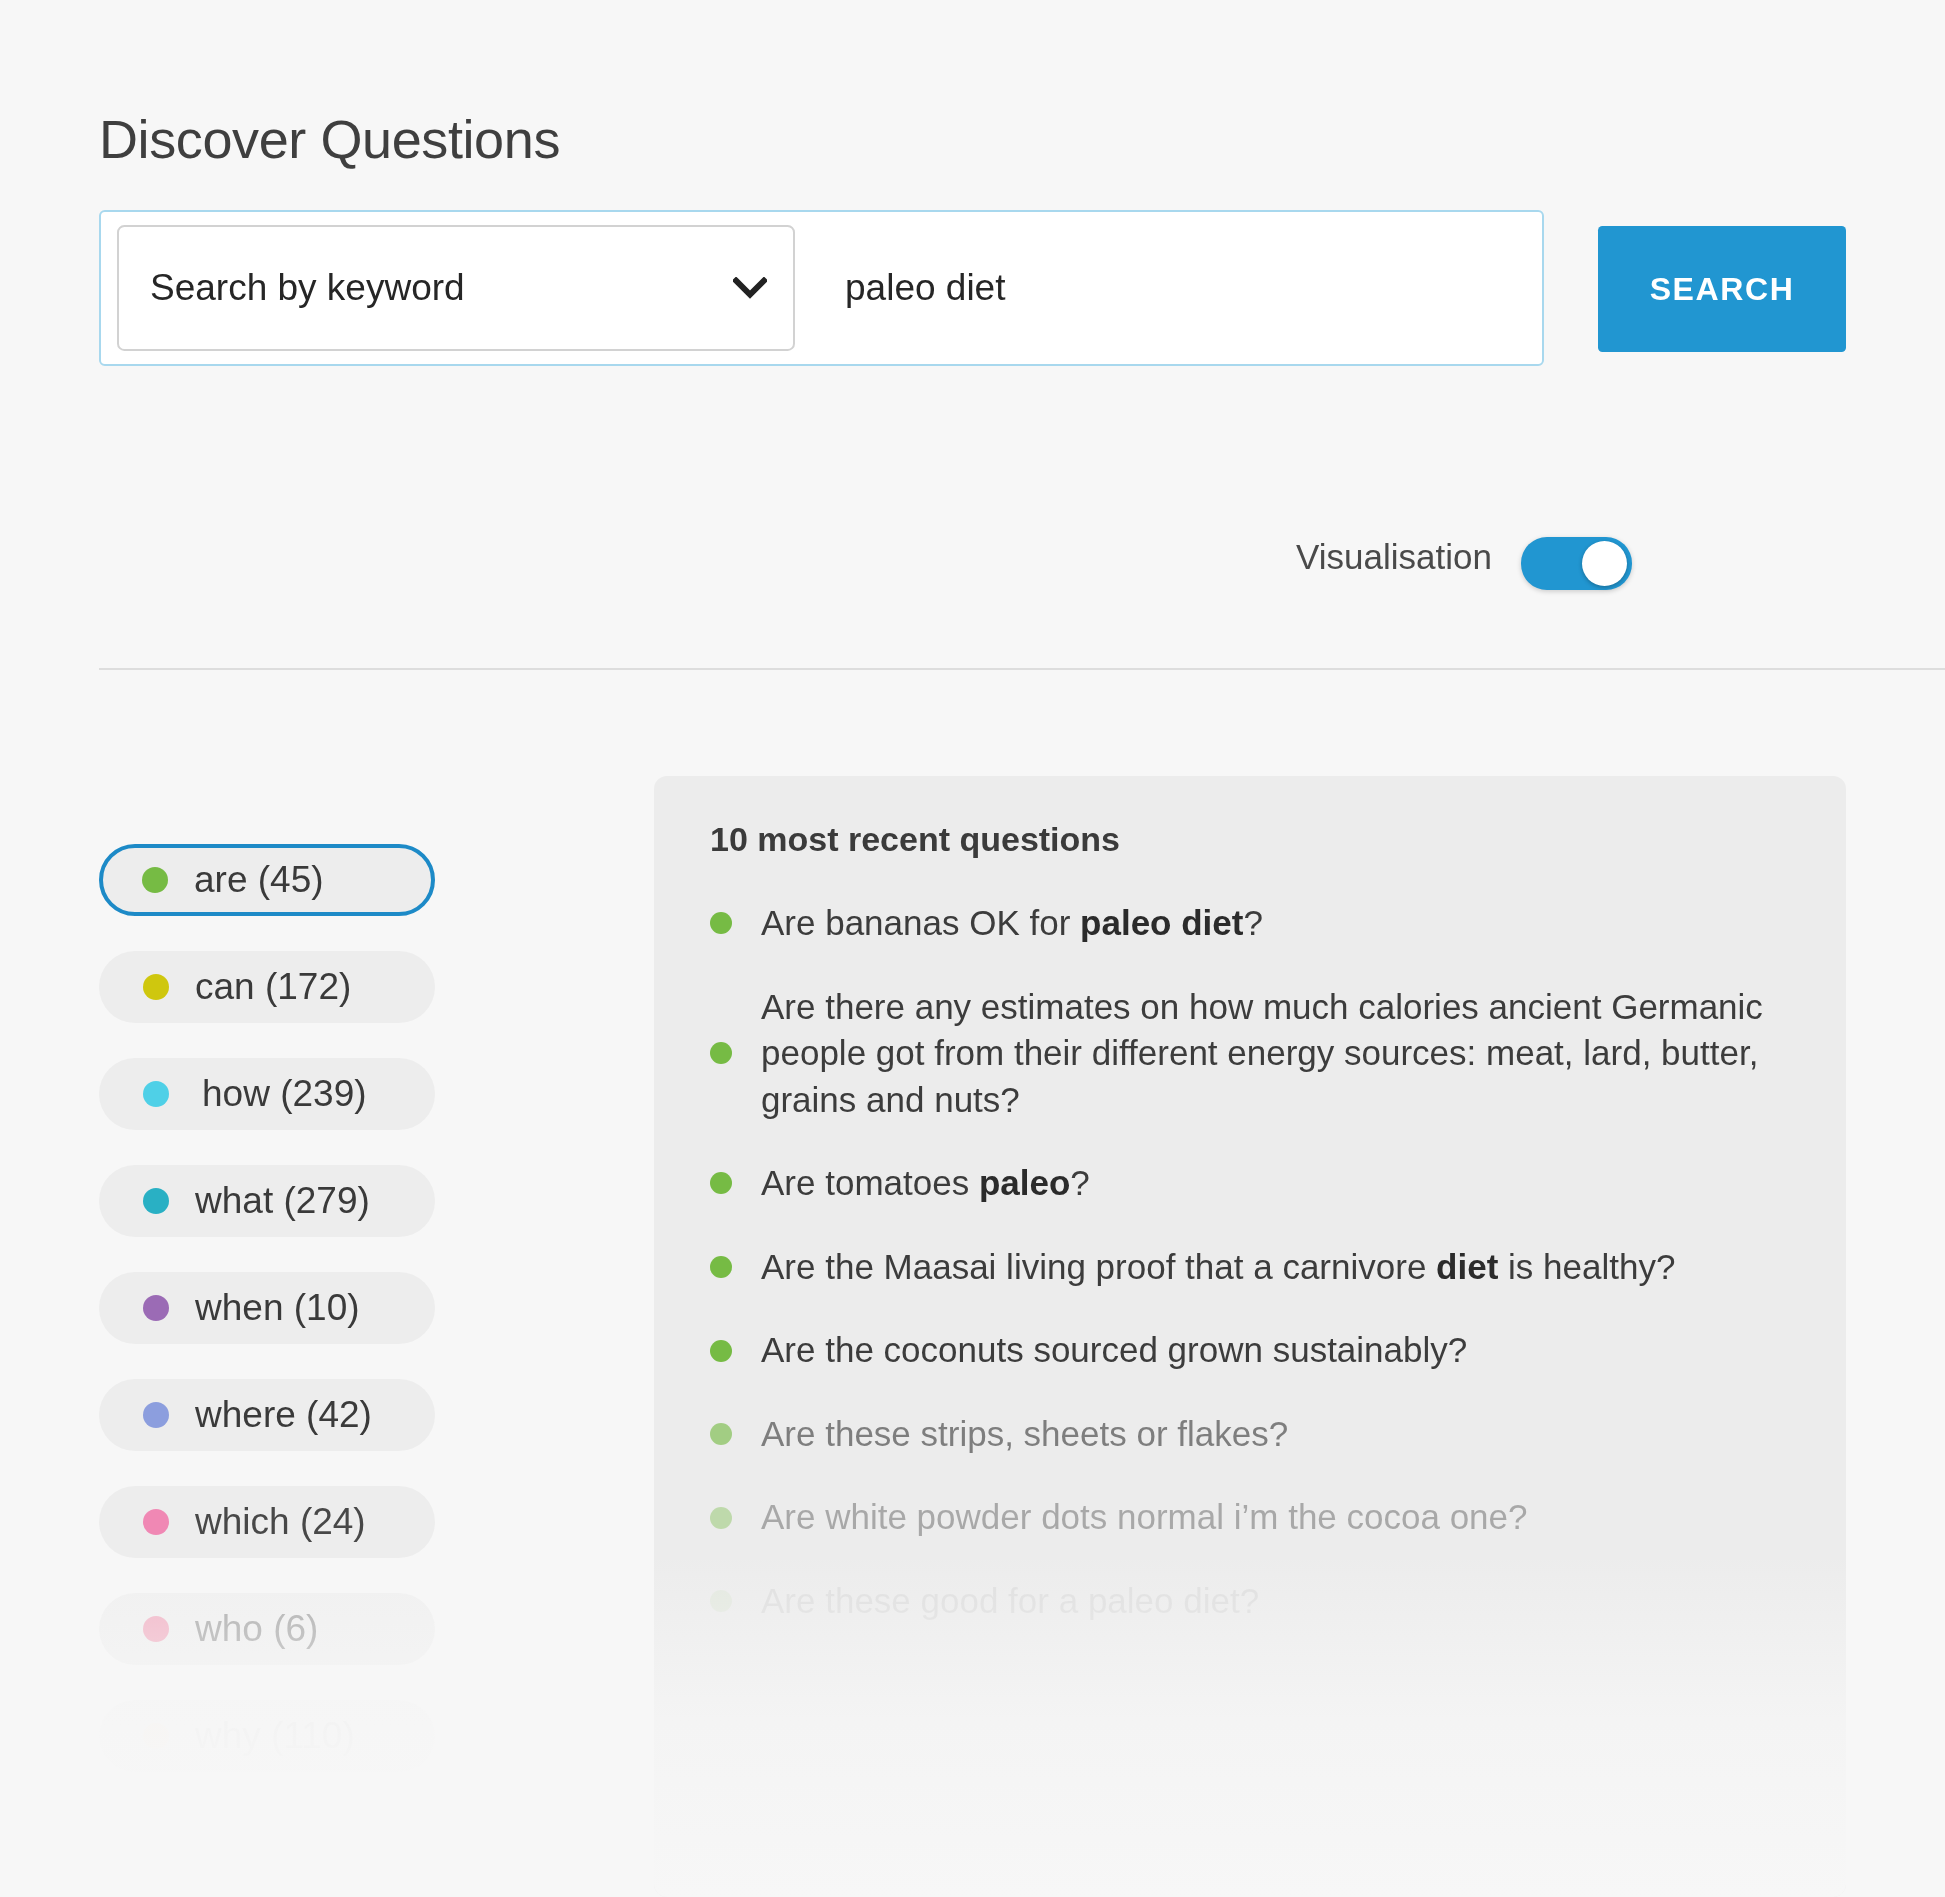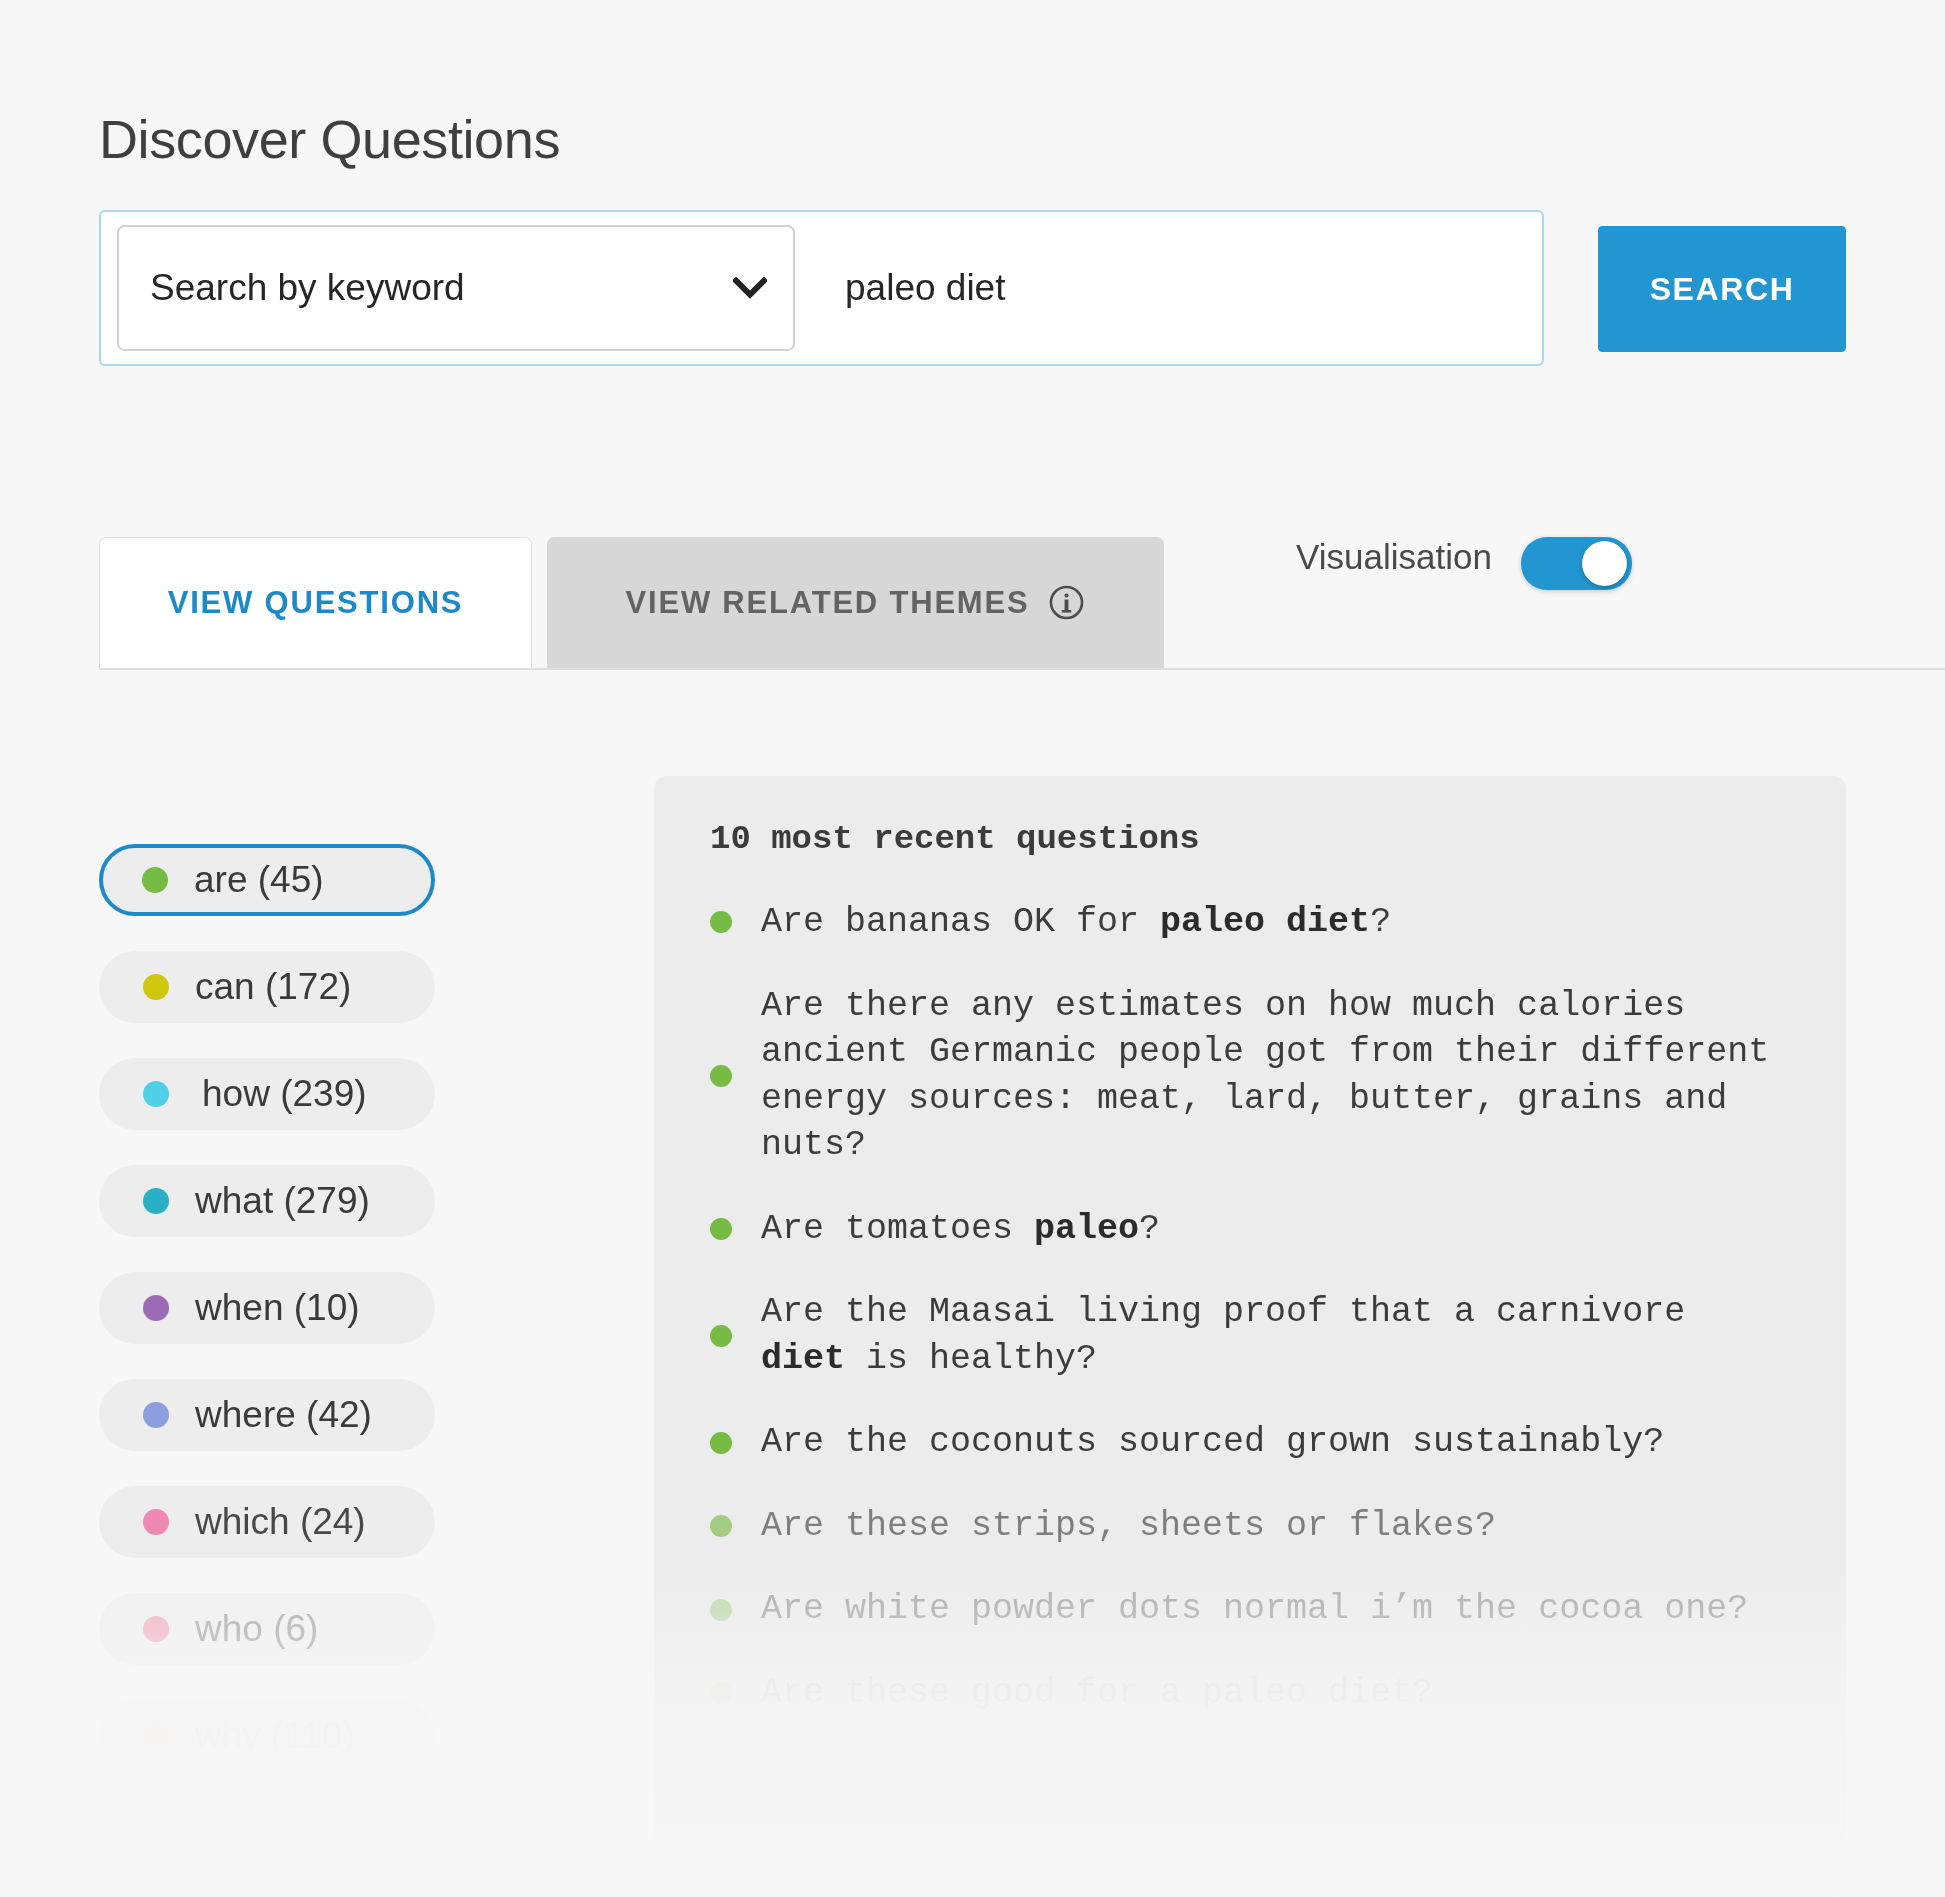--- a/index.html
+++ b/index.html
@@ -223,21 +223,20 @@
     position: absolute;
     left: 654px; top: 776px;
     width: 1192px;
     height: 1121px;
     background: #ececec;
     border-radius: 13px;
     overflow: hidden;
   }
   .panel-inner {
     padding: 44px 66px 0 56px;
-    font-family: Liberation Mono, monospace;
   }
   .panel-title {
     font-size: 34px;
     font-weight: 700;
     color: #3b3b3b;
     margin-bottom: 41px;
   }
   .q-item {
     display: flex;
     align-items: center;
@@ -281,36 +280,20 @@
           <svg width="34" height="22" viewBox="0 0 46 30">
               <path d="M4 5 L23 24 L42 5" fill="none" stroke="#222" stroke-width="8" stroke-linecap="square"></path>
             </svg>
         </span>
       </div>
       <input class="kw-input" type="text" value="paleo diet" style="">
     </div>
     <button class="search-btn">SEARCH</button>
   </div>
 
-  <div class="tabs-wrap">
-    <div class="tab tab-active">
-      <span>VIEW QUESTIONS</span>
-    </div>
-    <div class="tab tab-inactive">
-      <span>VIEW RELATED THEMES</span>
-      <span class="info-icon">
-        <svg width="37" height="37" viewBox="0 0 50 50">
-          <circle cx="25" cy="25" r="21" fill="none" stroke="#4d4d4d" stroke-width="3.5"></circle>
-          <circle cx="25" cy="15.5" r="2.8" fill="#4d4d4d"></circle>
-          <rect x="22.4" y="21" width="5.2" height="16" fill="#4d4d4d"></rect>
-          <rect x="18.6" y="35.2" width="12.8" height="3.4" fill="#4d4d4d"></rect>
-        </svg>
-      </span>
-    </div>
-  </div>
   <div class="tab-divider"></div>
 
   <div class="viz-wrap">
     <span class="viz-label">Visualisation</span>
     <div class="toggle">
       <div class="knob"></div>
     </div>
   </div>
 
   <div class="sidebar">

